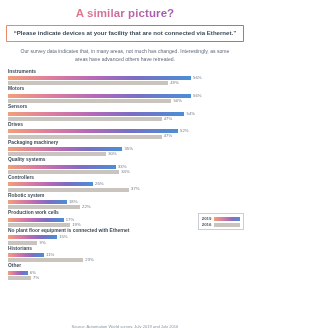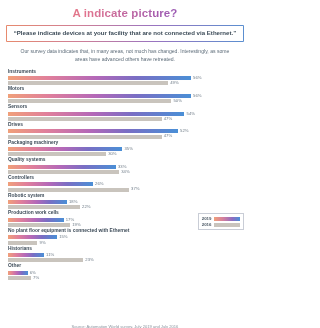--- a/index.html
+++ b/index.html
@@ -138,21 +138,21 @@
     text-align: center;
     font-size: 4.1px;
     color: #8a949e;
   }
 </style>
 </head>
 <body>
 
 <div class="page">
 
-  <div class="title">A indicate picture?</div>
+  <div class="title">A similar picture?</div>
 
   <div class="quote-wrap">
     <div class="quote-inner">
       <div class="quote-text">“Please indicate devices at your facility that are not connected via Ethernet.”</div>
     </div>
   </div>
 
   <div class="subtitle">Our survey data indicates that, in many areas, not much has changed. Interestingly, as some areas have advanced others have retreated.</div>
 
   <div class="chart" id="chart">

